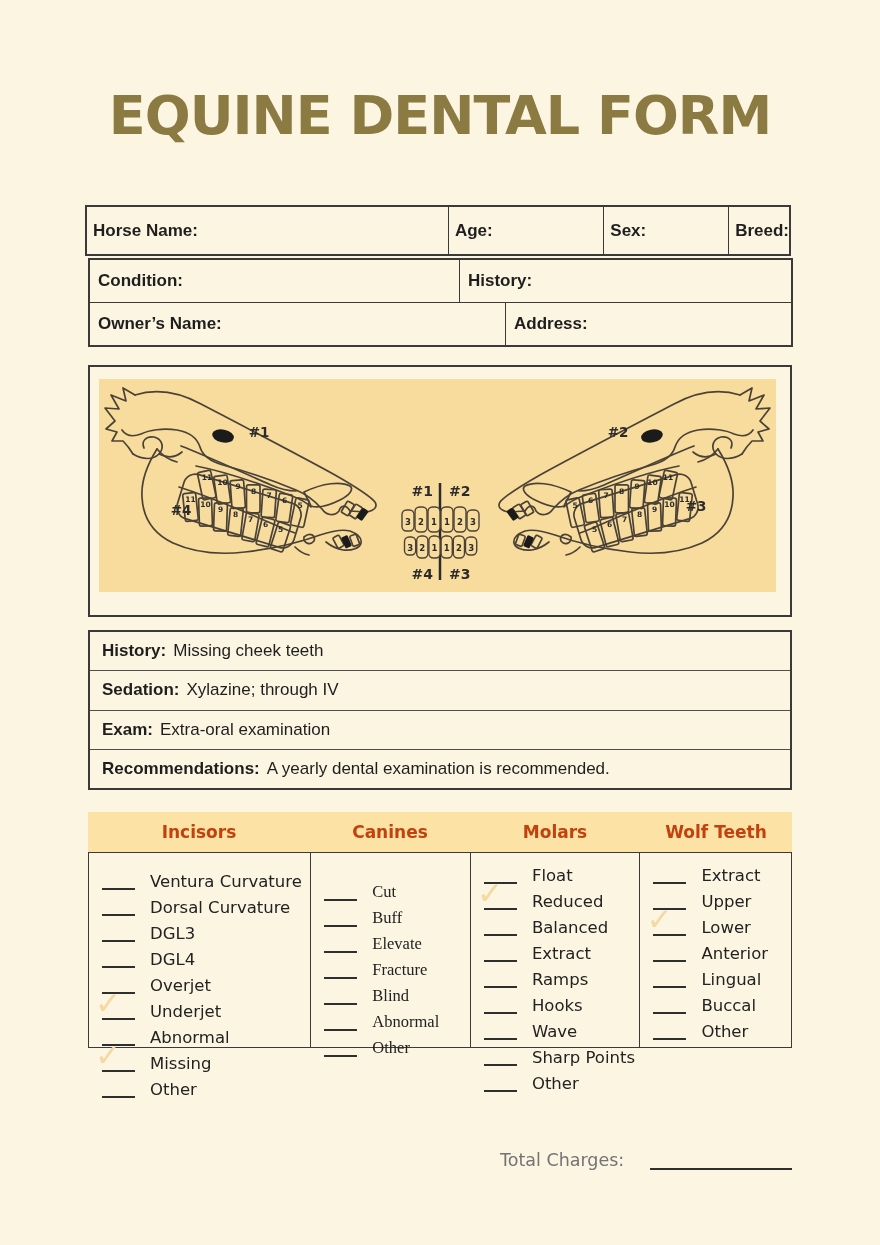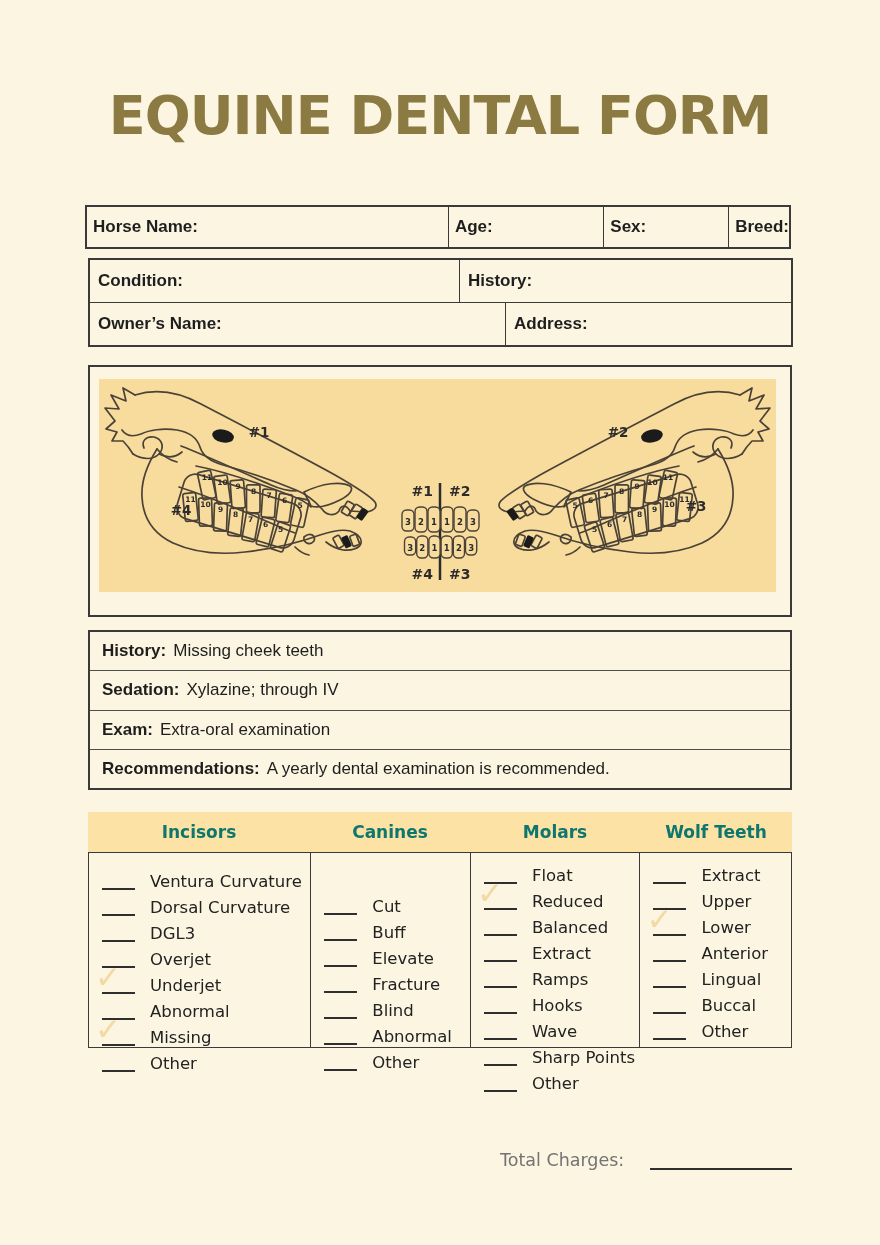--- a/index.html
+++ b/index.html
@@ -2,21 +2,21 @@
 <html><head>
 <meta charset="utf-8">
 <style>
   html,body{margin:0;padding:0;}
   .page{position:relative;width:880px;height:1245px;background:#fbf5e1;overflow:hidden;
         font-family:"Liberation Sans",sans-serif;color:#1e1e1e;}
   .title{position:absolute;top:84px;left:0;width:100%;text-align:center;
          font-family:"DejaVu Sans",sans-serif;font-weight:bold;font-size:54px;
          letter-spacing:-1px;color:#8b7a42;margin:0;}
   
-  .t1{position:absolute;left:85px;top:205px;width:706px;height:44px;
+  .t1{position:absolute;left:85px;top:205px;width:706px;height:51px;
       border:2px solid #3a3a3a;display:flex;box-sizing:border-box;gap:43px;}
   .t2{position:absolute;left:88px;top:258px;width:705px;height:89px;
       border:2px solid #3a3a3a;display:flex;flex-direction:column;box-sizing:border-box;}
   .cell{display:flex;align-items:center;box-sizing:border-box;padding-left:6px;
         font-weight:bold;font-size:17px;}
   .t1 .cell+.cell{border-left:1.5px solid #3a3a3a;}
   .t2 .row{display:flex;flex:1;gap:19px;}
   .t2 .row+.row{border-top:1.5px solid #3a3a3a;}
   .t2 .cell{padding-left:8px;}
   .t2 .cell+.cell{border-left:1.5px solid #3a3a3a;}
@@ -31,28 +31,28 @@
   
   .notes{position:absolute;left:88px;top:630px;width:704px;height:160px;
          border:2px solid #3a3a3a;display:flex;flex-direction:column;box-sizing:border-box;}
   .notes .nrow{flex:1;display:flex;align-items:center;padding-left:12px;font-size:17px;}
   .notes .nrow+.nrow{border-top:1.5px solid #4e4e4e;}
   .notes .nlabel{font-weight:bold;margin-right:7px;}
   
   .chk-header{position:absolute;left:88px;top:812px;width:704px;height:40px;
               background:#fce3a5;display:flex;font-family:"DejaVu Sans",sans-serif;}
   .chk-header .hcell{display:flex;align-items:center;justify-content:center;
-                     font-weight:bold;font-size:17px;color:#0f766e;}
+                     font-weight:bold;font-size:17px;color:#c2410c;}
   .chk-body{position:absolute;left:88px;top:852px;width:704px;height:196px;
             border:1.5px solid #3a3a3a;display:flex;box-sizing:border-box;
             font-family:"DejaVu Sans",sans-serif;}
   .col{box-sizing:border-box;}
   .col+.col{border-left:1.5px solid #3a3a3a;}
   .w0{width:222px;} .w1{width:160px;} .w2{width:170px;} .w3{width:152px;}
-  .col0{padding-top:15px;} .col1{padding-top:40px;} .col2{padding-top:9px;} .col3{padding-top:9px;}
+  .col0{padding-top:15px;} .col1{padding-top:26px;font-family:Liberation Serif, serif;} .col2{padding-top:9px;} .col3{padding-top:9px;}
   .item{position:relative;display:flex;align-items:center;height:26px;padding-left:13px;
         font-size:16.5px;color:#222;}
   .line{display:inline-block;width:33px;height:15px;border-bottom:2px solid #2f2f2f;
         margin-right:15px;flex:none;}
   .check{position:absolute;left:6px;top:-13px;color:#f3d9a2;font-size:31px;font-weight:bold;
          font-family:"DejaVu Sans",sans-serif;pointer-events:none;}
   .check::before{content:"✓";}
   
   .footer{position:absolute;left:500px;top:1150px;width:292px;display:flex;align-items:flex-end;
           font-family:"DejaVu Sans",sans-serif;font-size:17.5px;color:#737373;}
@@ -253,20 +253,24 @@
       <div class="item">
           <span class="line"></span>
           <span>Dorsal Curvature</span>
         </div>
       <div class="item">
           <span class="line"></span>
           <span>DGL3</span>
         </div>
       <div class="item">
           <span class="line"></span>
+          <span>DGL4</span>
+        </div>
+      <div class="item">
+          <span class="line"></span>
           <span>Overjet</span>
         </div>
       <div class="item">
           <span class="check"></span>
           <span class="line"></span>
           <span>Underjet</span>
         </div>
       <div class="item">
           <span class="line"></span>
           <span>Abnormal</span>

